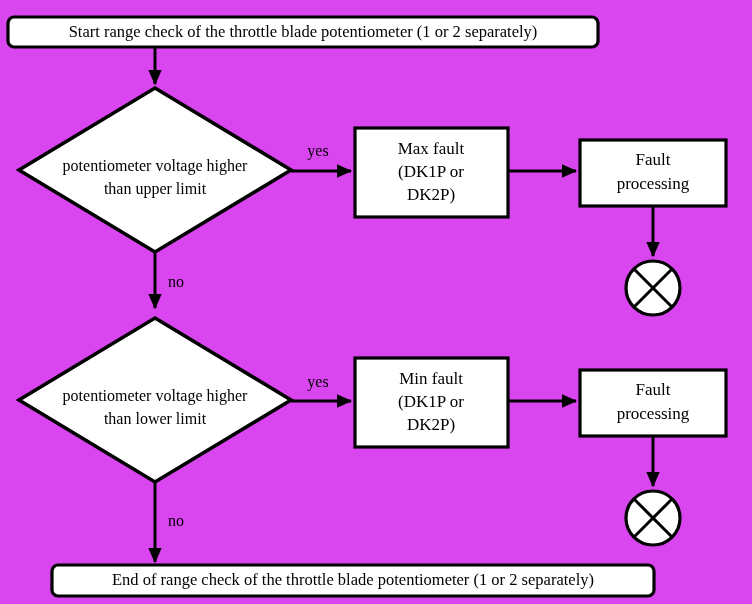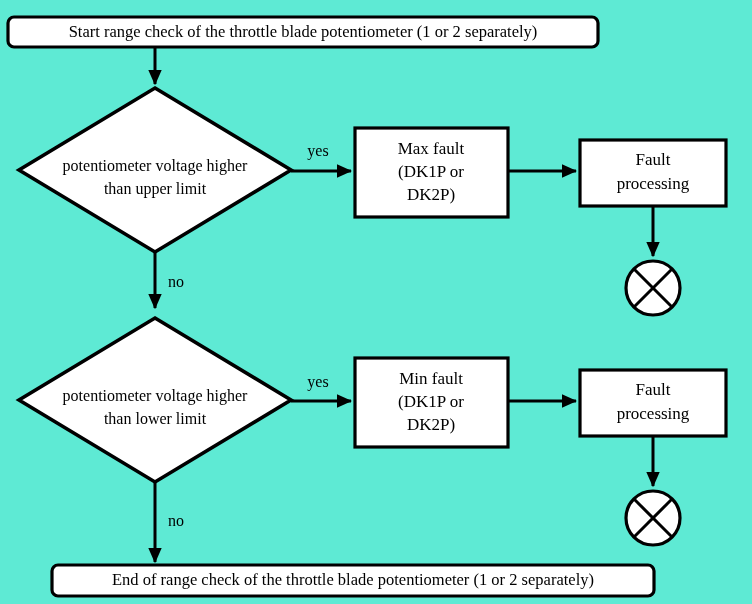--- a/index.html
+++ b/index.html
@@ -10,21 +10,21 @@
   body {
     width: 752px;
     height: 604px;
     font-family: "Liberation Serif", serif;
     overflow: hidden;
   }
   #flowchart-root {
     position: relative;
     width: 752px;
     height: 604px;
-    background: #5eead4;
+    background: #d946ef;
   }
   svg.flow-canvas {
     display: block;
     width: 752px;
     height: 604px;
   }
   .node-shape {
     fill: #ffffff;
     stroke: #000000;
   }

